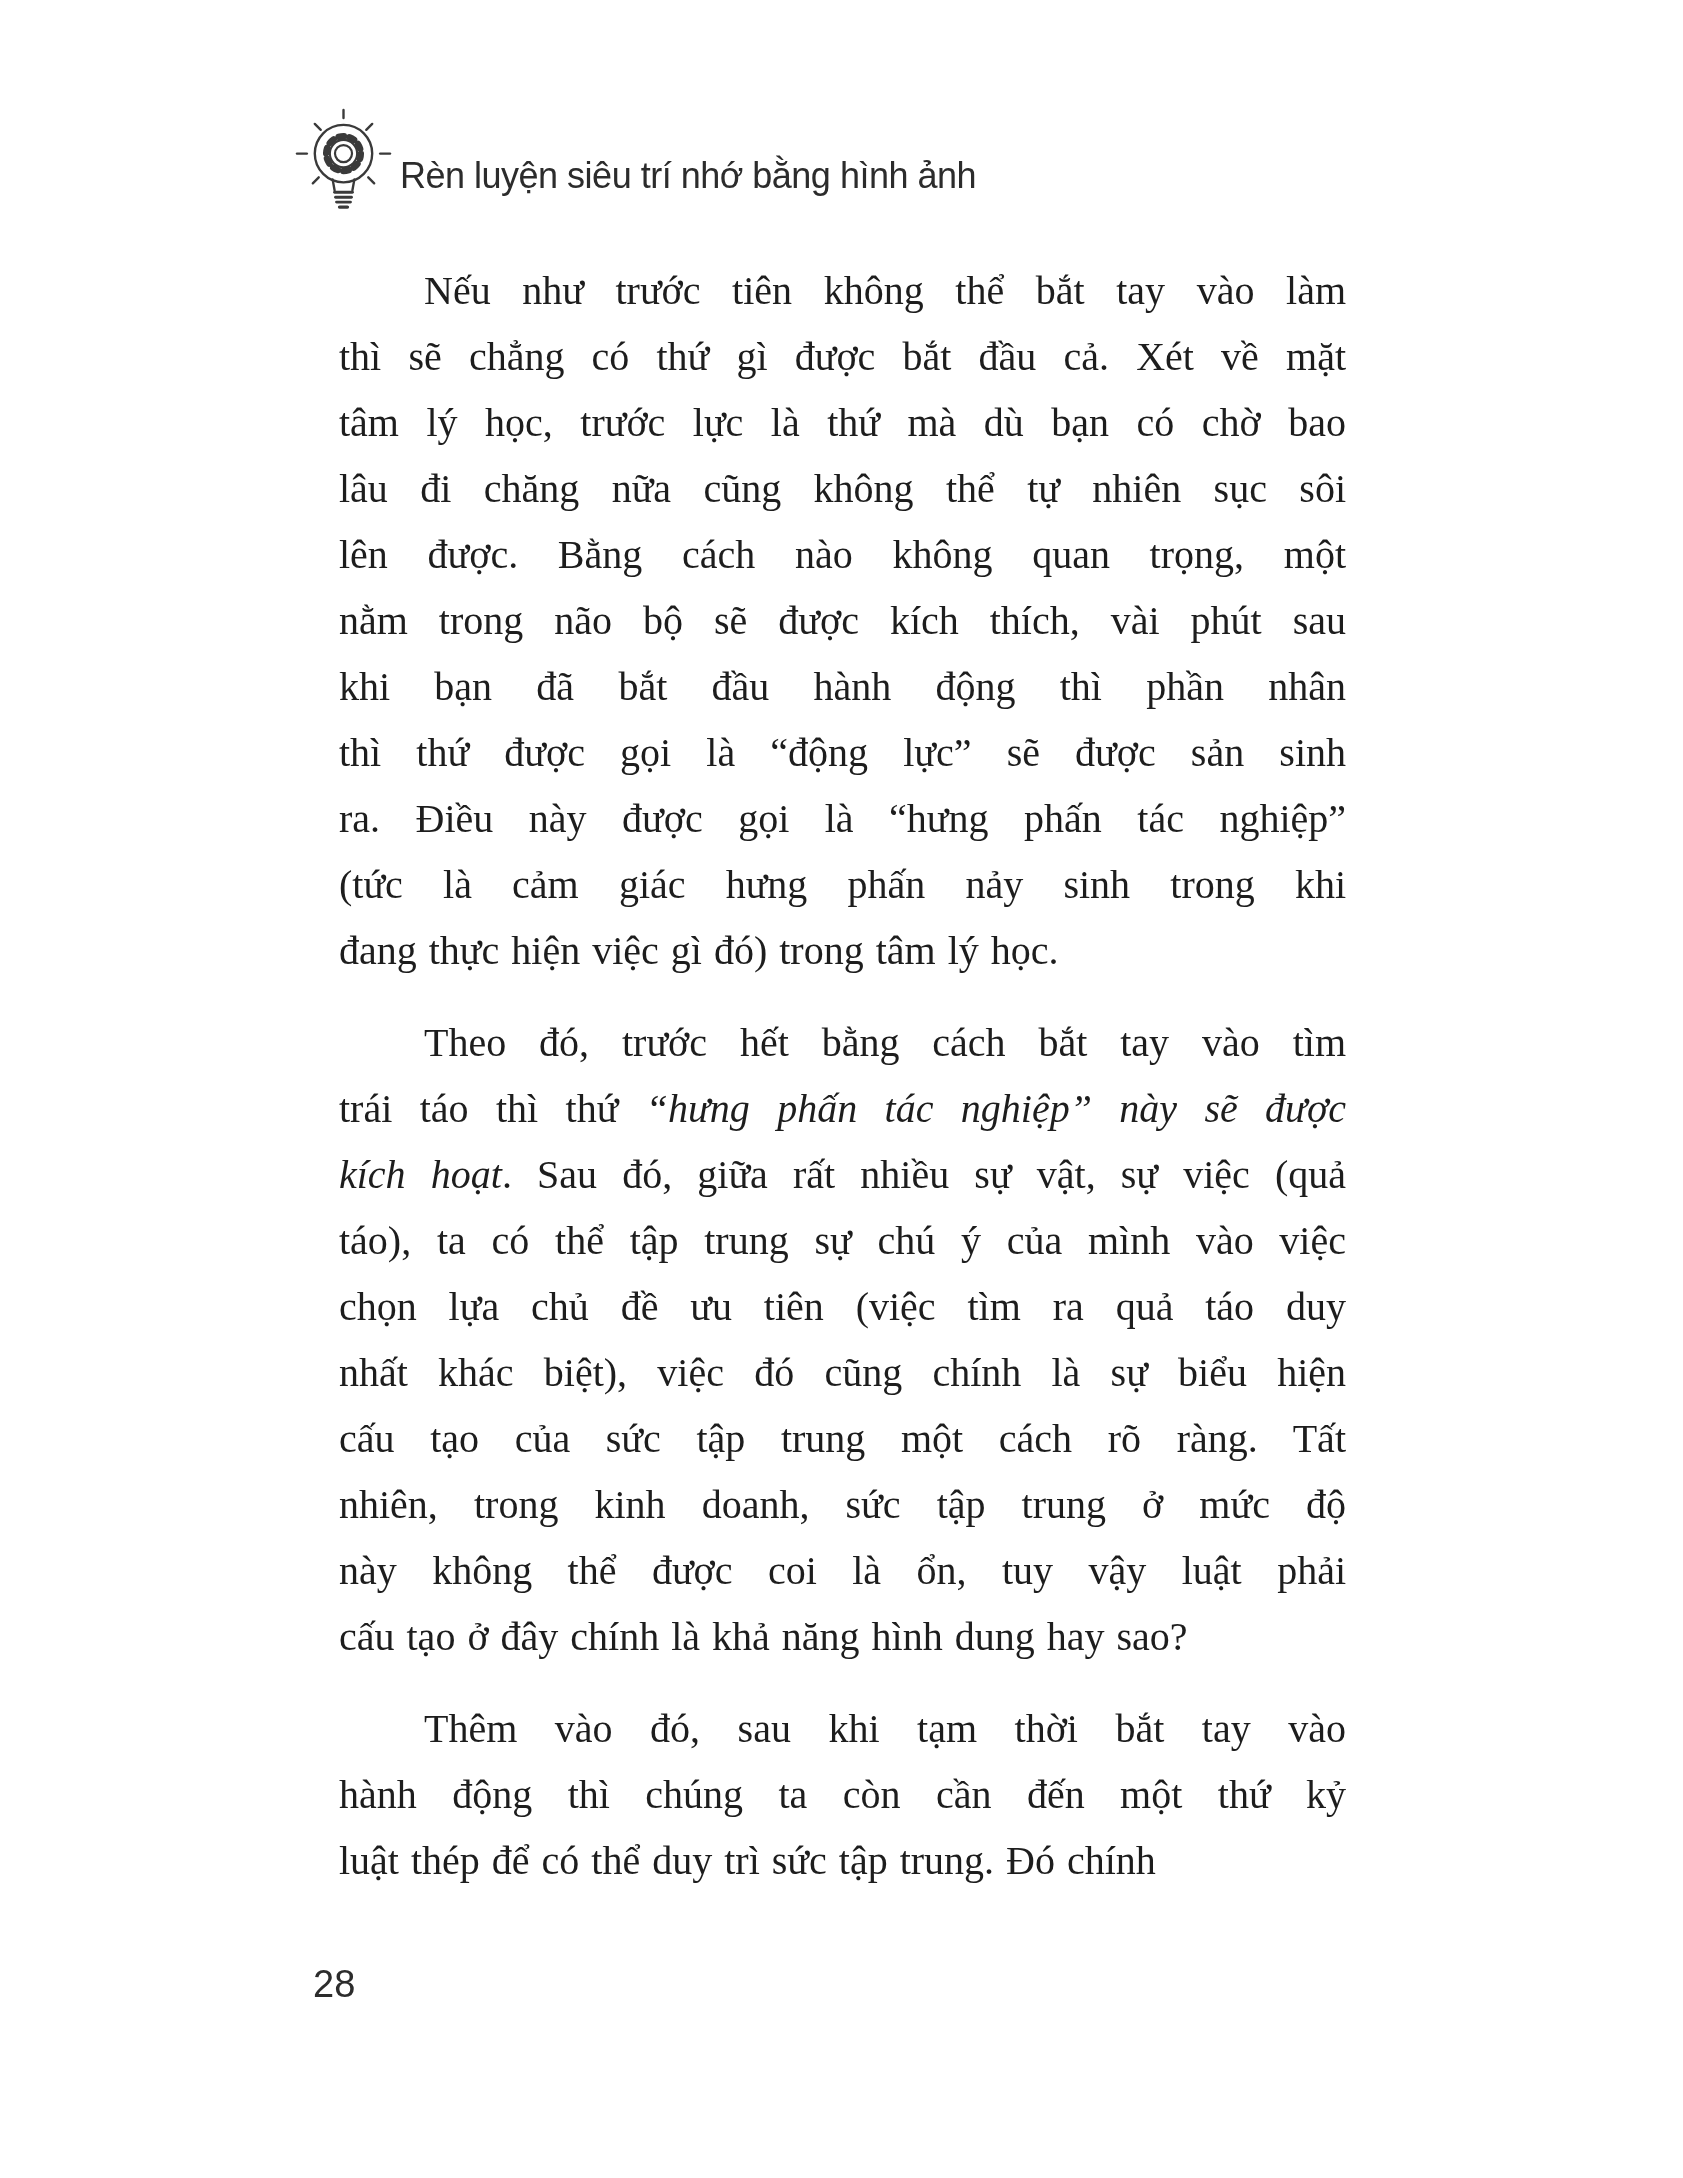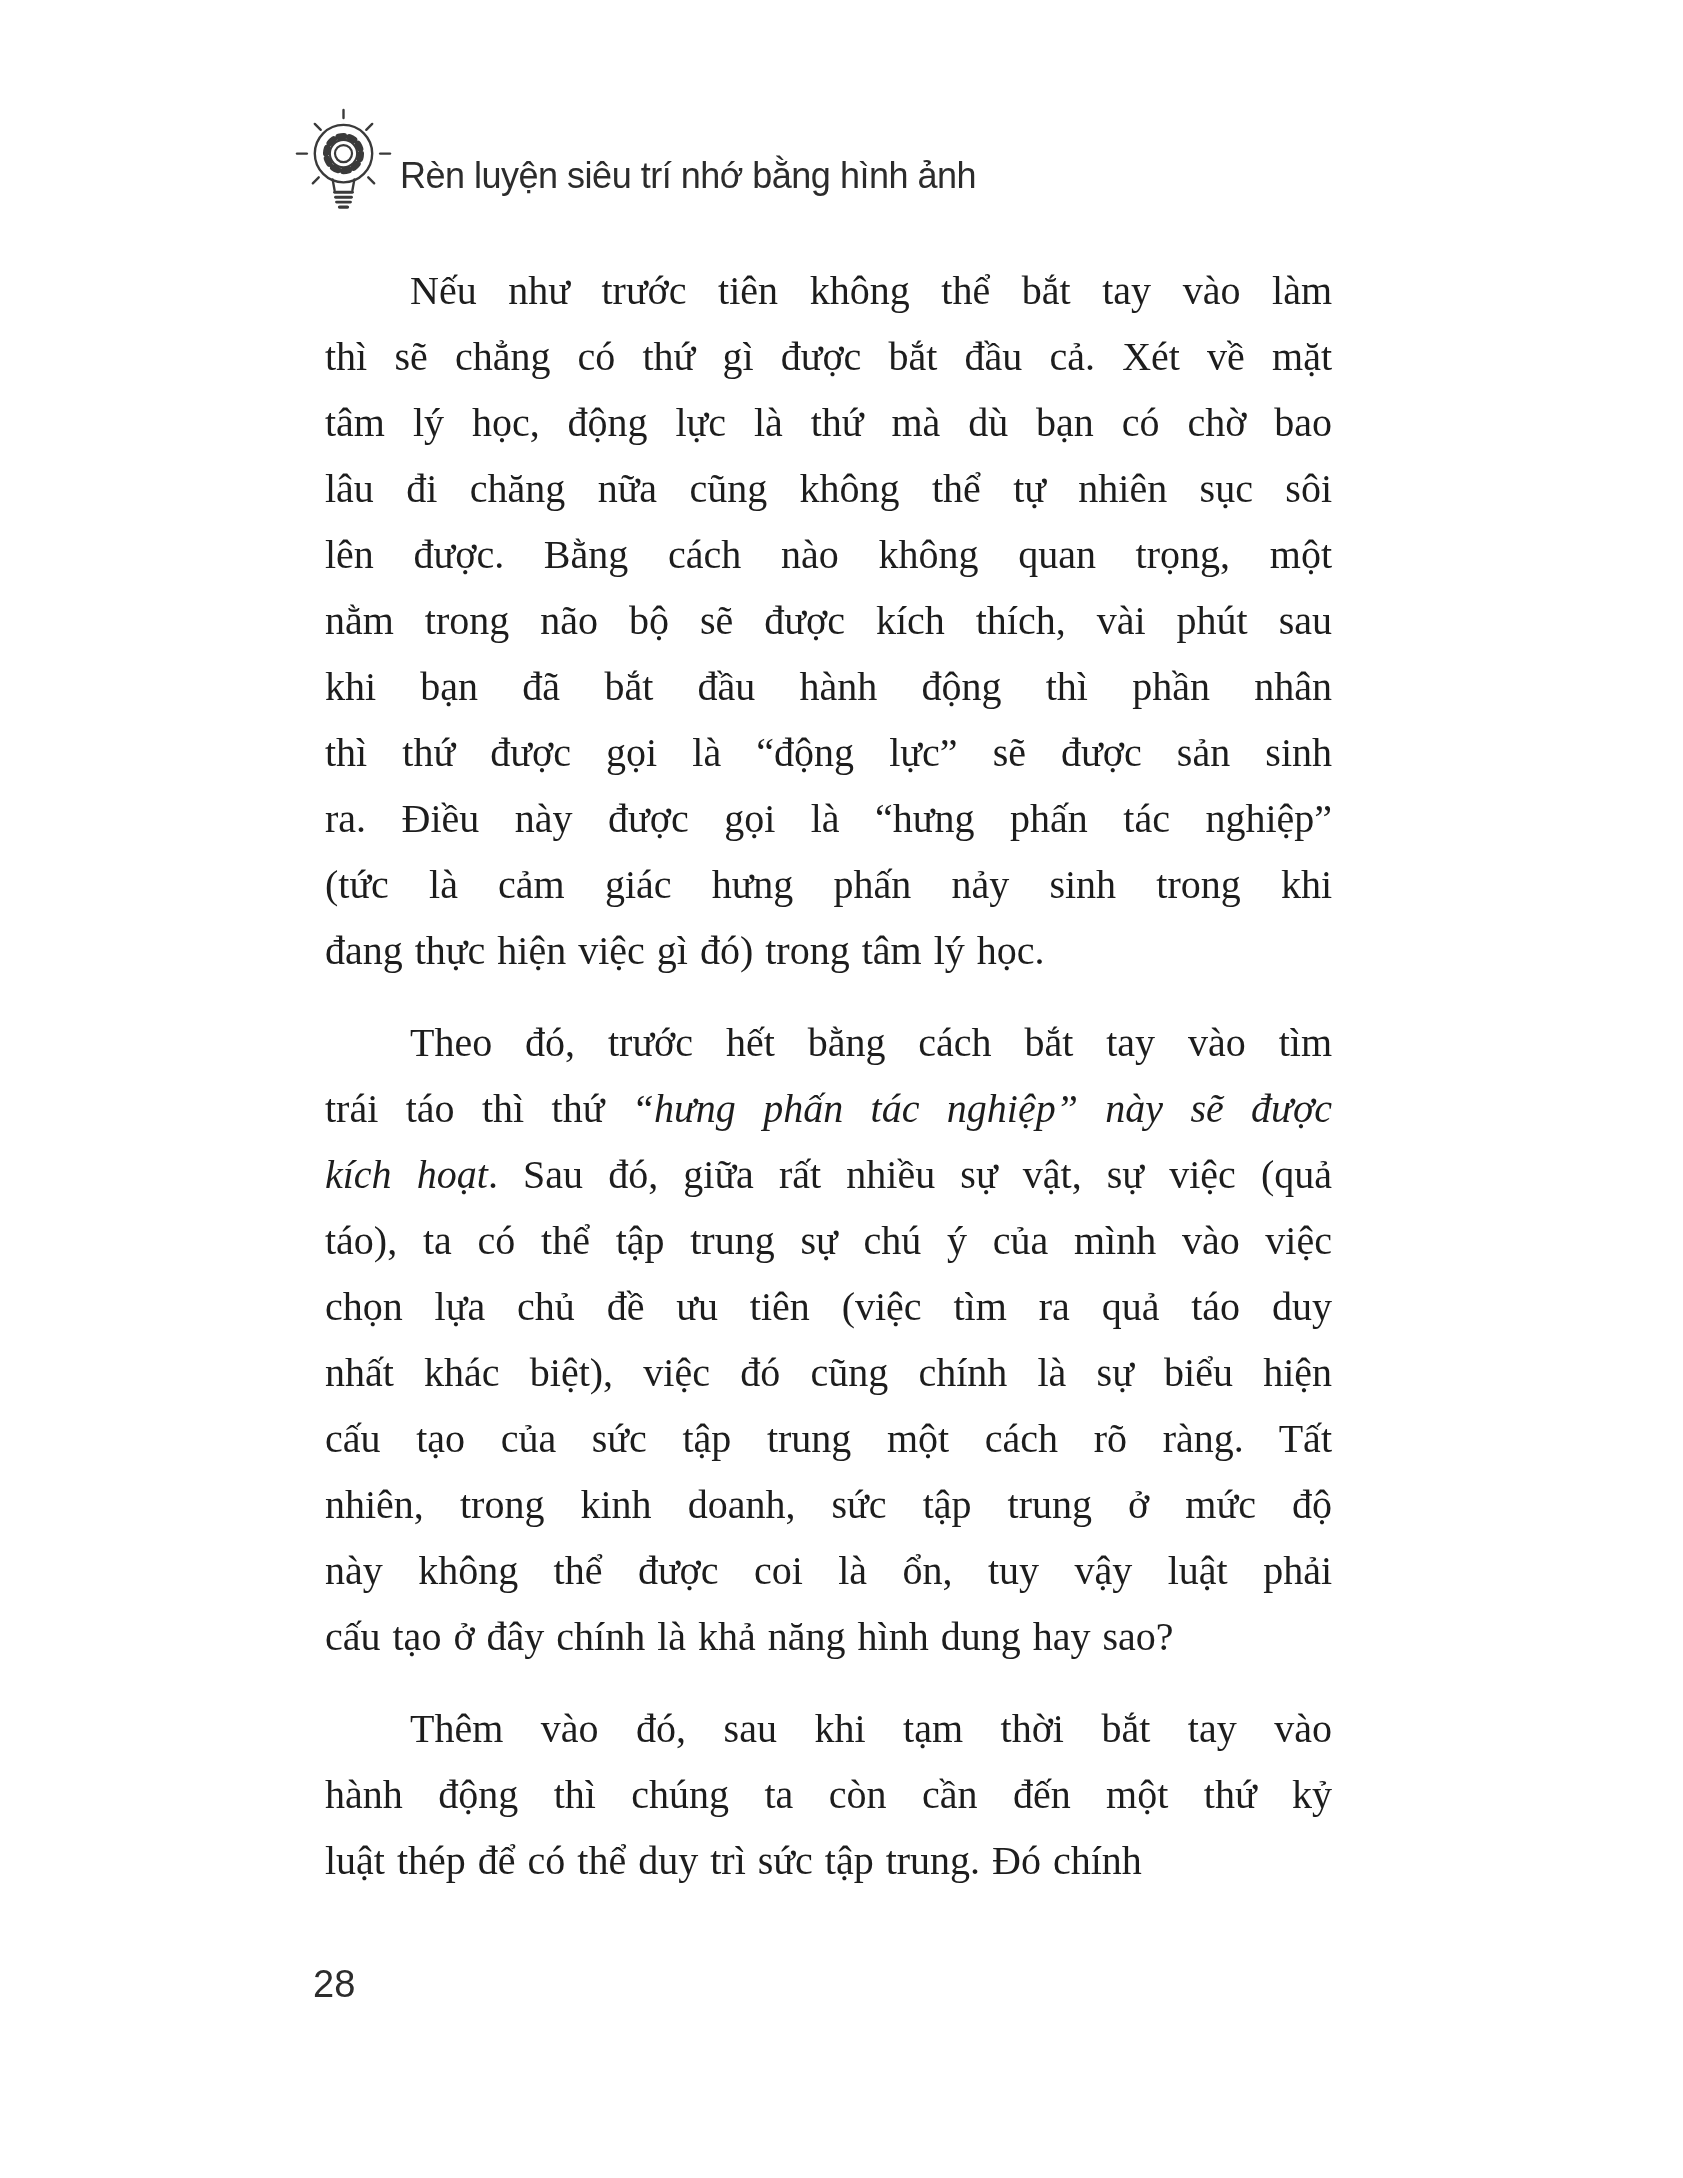--- a/index.html
+++ b/index.html
@@ -15,21 +15,21 @@
   .page-header { position:absolute; left:0; top:0; width:1683px; height:238px; }
   .header-icon { position:absolute; left:294px; top:107px; width:99px; height:115px; }
   .header-title {
     position:absolute; left:400px; top:155px;
     font-family:"Liberation Sans", sans-serif;
     font-size:36px; letter-spacing:-0.5px;
     color:#2c2c2c; white-space:nowrap;
   }
   
   .body-text {
-    position:absolute; left:325px; top:258px; width:1007px;
+    position:absolute; left:339px; top:258px; width:1007px;
     font-size:40px; line-height:66px; color:#1d1d1d;
     word-spacing:2px;
   }
   .paragraph { margin:0 0 26px 0; }
   .line {
     text-align:justify;
     text-align-last:justify;
     -moz-text-align-last:justify;
     text-justify:inter-word;
   }
@@ -72,21 +72,21 @@
       <circle cx="50" cy="47" r="13.8" stroke-width="2.2"></circle>
       <circle cx="50" cy="47" r="8.6" stroke-width="2.2"></circle>
     </svg>
     <div class="header-title">Rèn luyện siêu trí nhớ bằng hình ảnh</div>
   </div>
 
   <div class="body-text">
       <div class="paragraph">
         <div class="line para-first"><span class="seg-regular">Nếu như trước tiên không thể bắt tay vào làm</span></div>
         <div class="line"><span class="seg-regular">thì sẽ chẳng có thứ gì được bắt đầu cả. Xét về mặt</span></div>
-        <div class="line"><span class="seg-regular">tâm lý học, động lực là thứ mà dù bạn có chờ bao</span></div>
+        <div class="line"><span class="seg-regular">tâm lý học, trước lực là thứ mà dù bạn có chờ bao</span></div>
         <div class="line"><span class="seg-regular">lâu đi chăng nữa cũng không thể tự nhiên sục sôi</span></div>
         <div class="line"><span class="seg-regular">lên được. Bằng cách nào không quan trọng, một</span></div>
         <div class="line"><span class="seg-regular">nằm trong não bộ sẽ được kích thích, vài phút sau</span></div>
         <div class="line"><span class="seg-regular">khi bạn đã bắt đầu hành động thì phần nhân</span></div>
         <div class="line"><span class="seg-regular">thì thứ được gọi là “động lực” sẽ được sản sinh</span></div>
         <div class="line"><span class="seg-regular">ra. Điều này được gọi là “hưng phấn tác nghiệp”</span></div>
         <div class="line"><span class="seg-regular">(tức là cảm giác hưng phấn nảy sinh trong khi</span></div>
         <div class="line para-last"><span class="seg-regular">đang thực hiện việc gì đó) trong tâm lý học.</span></div>
       </div>
       <div class="paragraph">

